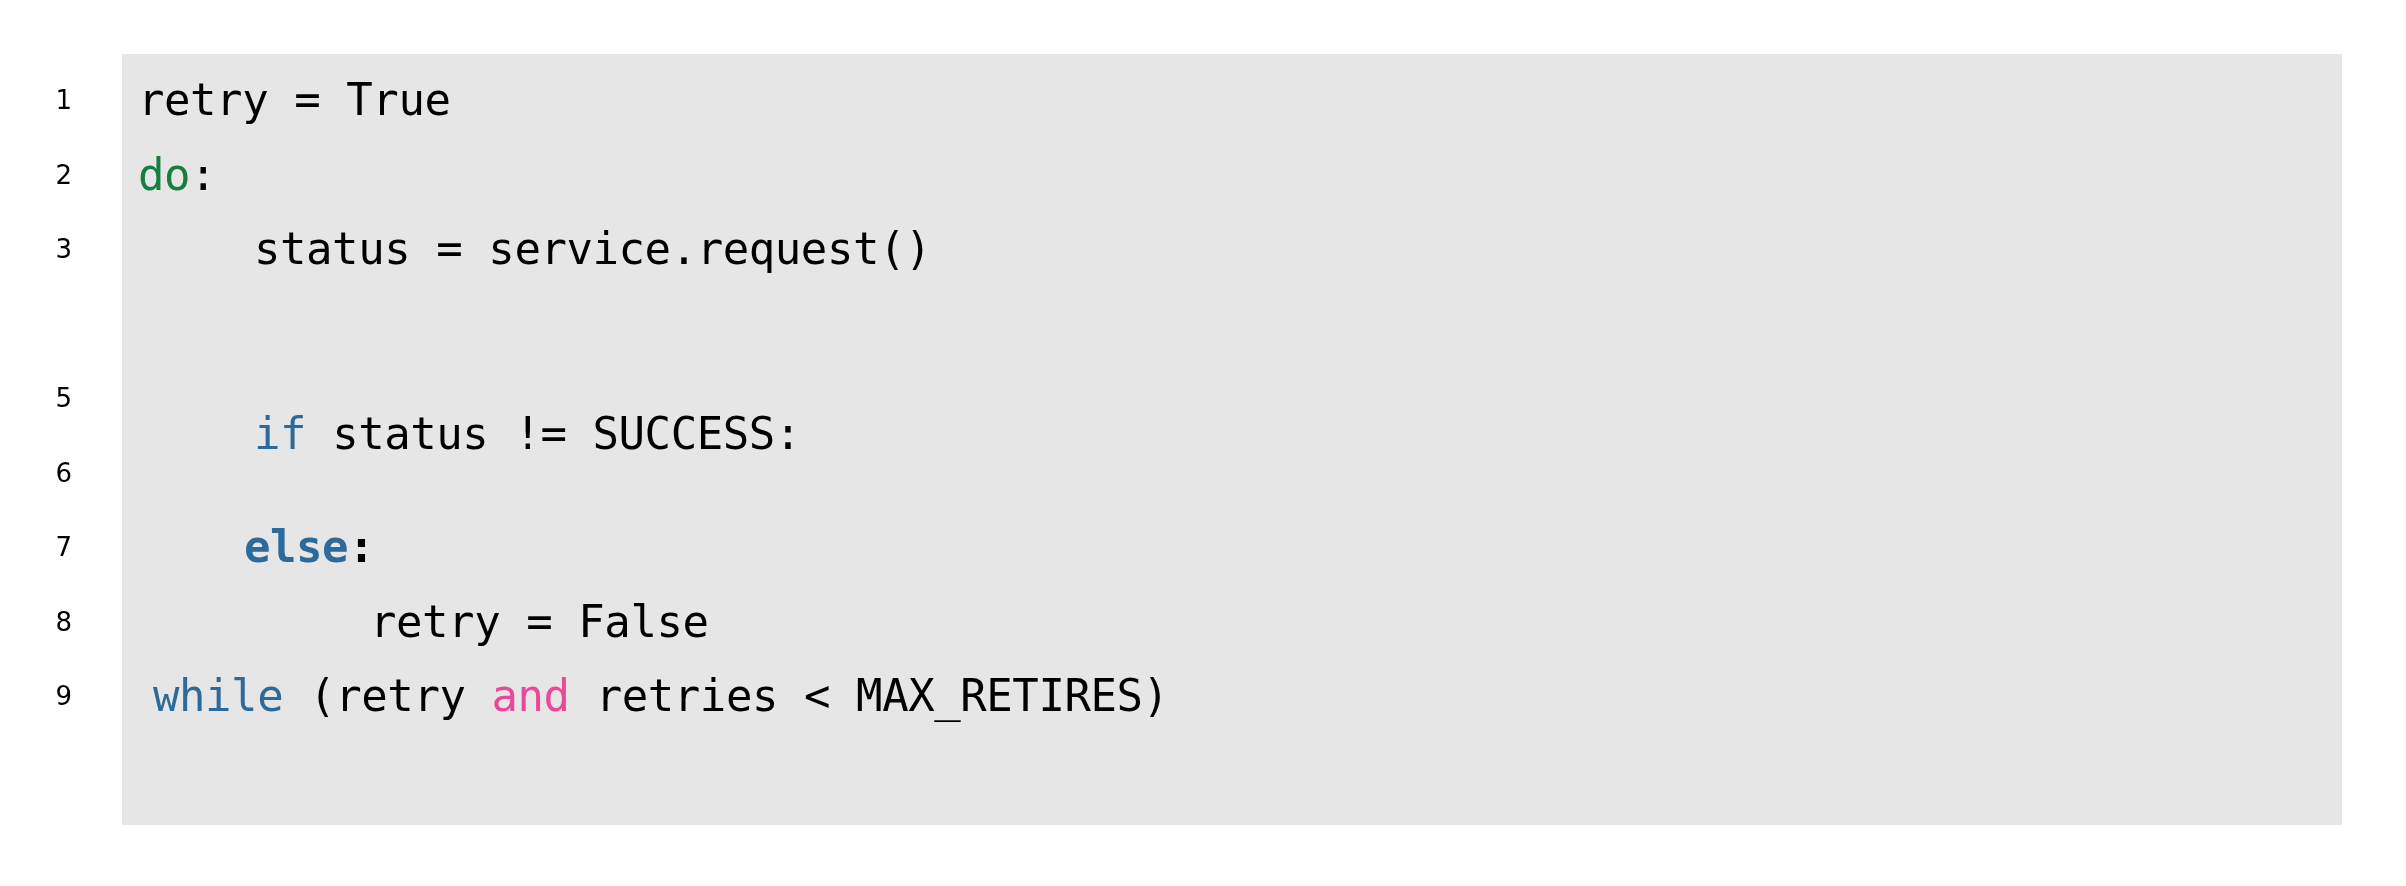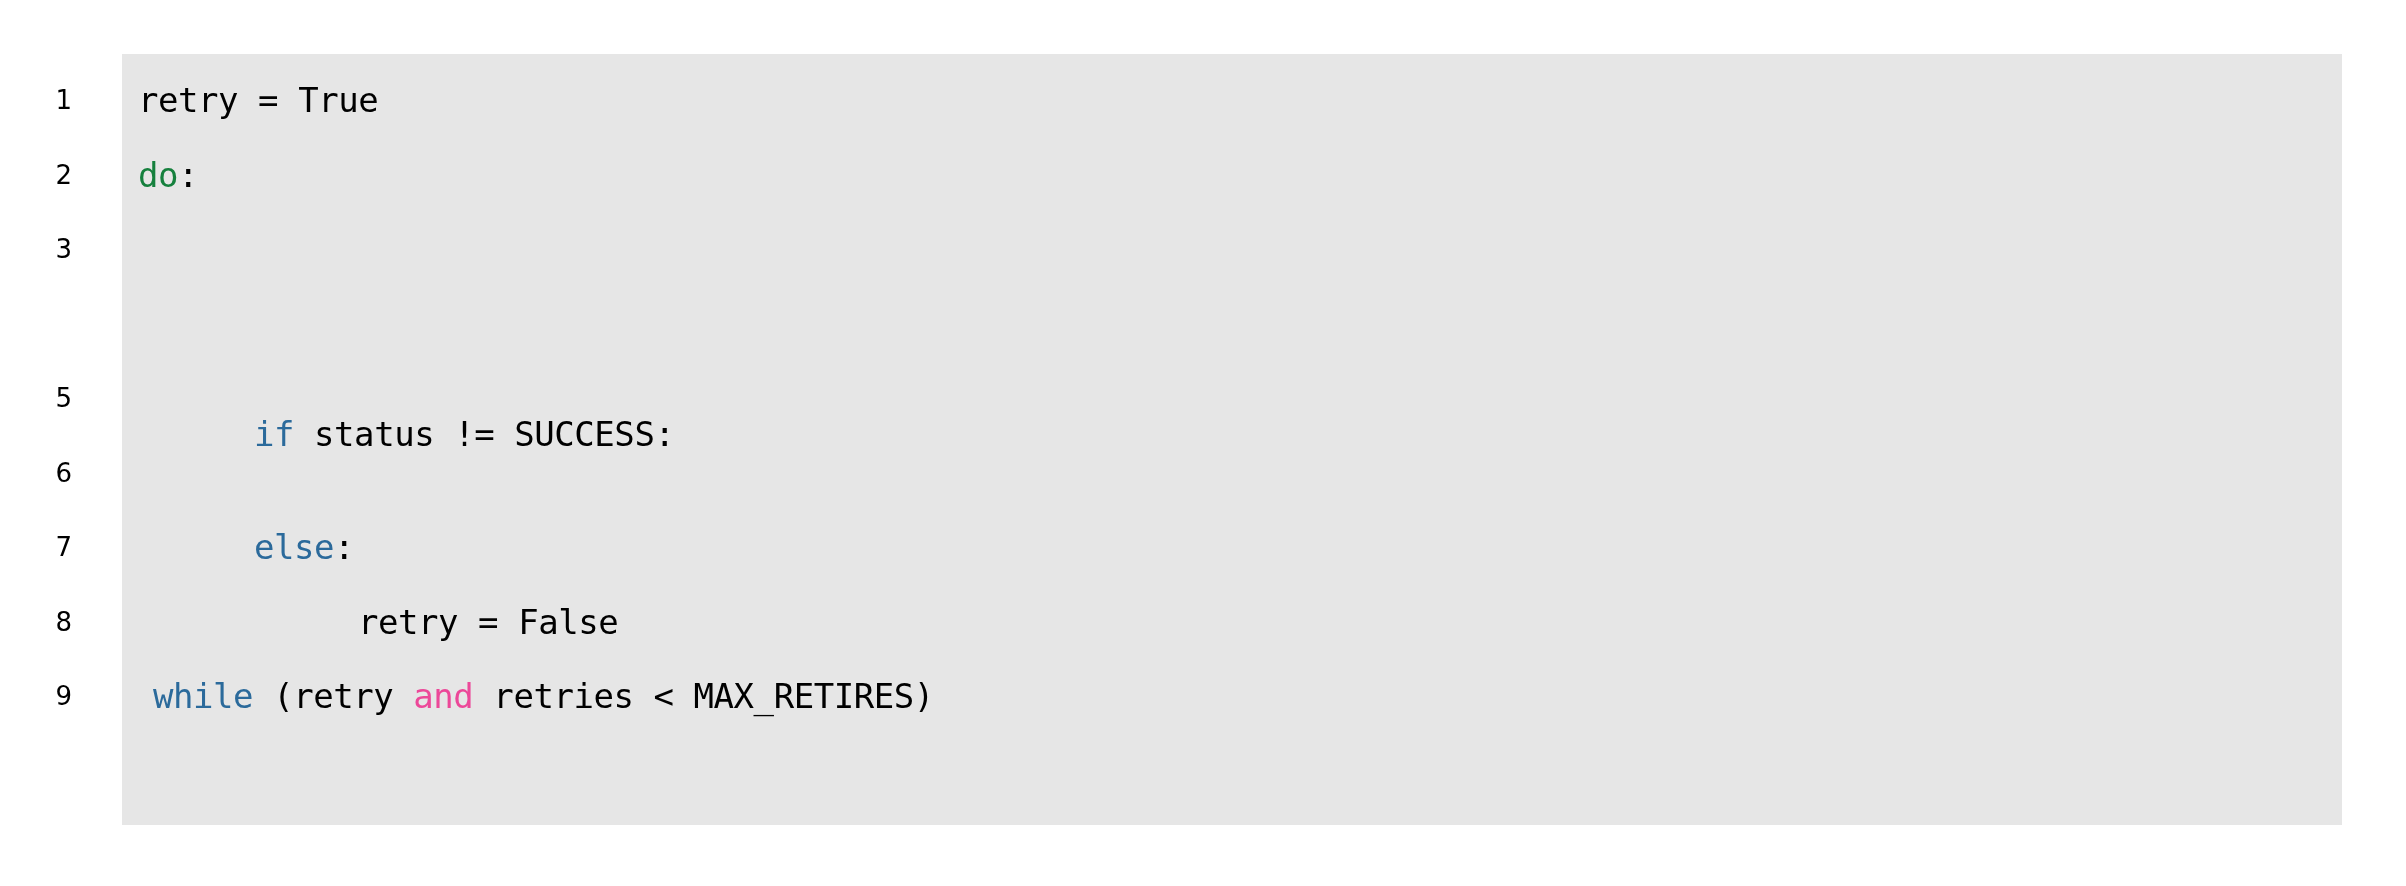--- a/index.html
+++ b/index.html
@@ -49,21 +49,21 @@
     font-size: 26px;
     line-height: 74px;
     color: #000000;
     user-select: none;
   }
 
   .line-code {
     position: absolute;
     left: 138px;
     font-family: "DejaVu Sans Mono", "Liberation Mono", monospace;
-    font-size: 34px;
+    font-size: 44px;
     line-height: 74px;
     letter-spacing: -0.45px;
     color: #000000;
     white-space: pre;
   }
 
   .kw {
     color: #2b6a9b;
   }
 
@@ -82,39 +82,40 @@
       <div class="code-row" style="top: 63px;">
         <div class="line-no">1</div>
         <div class="line-code" style="left: 138px;"><span class="pun">retry = True</span></div>
       </div>
       <div class="code-row" style="top: 137.5px;">
         <div class="line-no">2</div>
         <div class="line-code" style="left: 138px;"><span class="kw" style="color: #15803d;">do</span><span class="pun">:</span></div>
       </div>
       <div class="code-row" style="top: 212px;">
         <div class="line-no">3</div>
+        <div class="line-code" style="left: 254px;"><span class="pun">status = service.request()</span></div>
       </div>
       <div class="code-row" style="top: 286.5px;">
         <div class="line-no"></div>
         <div class="line-code" style="left: 138px;"></div>
       </div>
       <div class="code-row" style="top: 361px;">
         <div class="line-no">5</div>
         <div class="line-code" style="left: 254px; margin-top: 36px;"><span class="kw" style="color: rgb(43, 106, 155);">if</span><span class="pun"> status != SUCCESS:</span></div>
       </div>
       <div class="code-row" style="top: 435.5px;">
         <div class="line-no">6</div>
       </div>
       <div class="code-row" style="top: 510px;">
         <div class="line-no">7</div>
-        <div class="line-code" style="left: 254px;"><span class="kw" style="color: rgb(43, 106, 155);">else</span><span class="pun">:</span></div>
+        <div class="line-code" style="left: 244px; font-weight: bold;"><span class="kw" style="color: rgb(43, 106, 155);">else</span><span class="pun">:</span></div>
       </div>
       <div class="code-row" style="top: 584.5px;">
         <div class="line-no">8</div>
-        <div class="line-code" style="left: 358px;"><span class="pun">retry = False</span></div>
+        <div class="line-code" style="left: 370px;"><span class="pun">retry = False</span></div>
       </div>
       <div class="code-row" style="top: 659px;">
         <div class="line-no">9</div>
         <div class="line-code" style="left: 138px;"><span class="kw" style="color: rgb(43, 106, 155); margin-left: 15px;">while</span><span class="pun"> (retry </span><span class="kw" style="color: #ec4899;">and</span><span class="pun"> retries &lt; MAX_RETIRES)</span></div>
       </div>
     </div>
 
 </div>
 
 </body></html>

